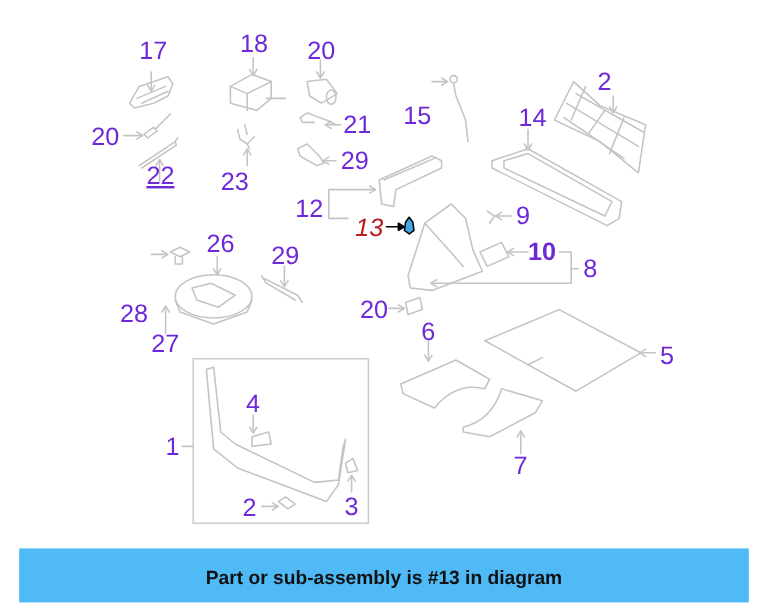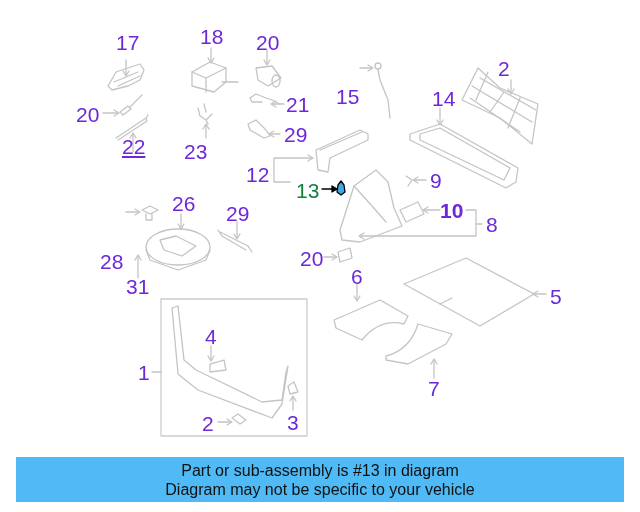--- a/index.html
+++ b/index.html
@@ -1,25 +1,25 @@
 <!DOCTYPE html>
 <html><head>
 <meta charset="utf-8">
 <style>
   html, body { margin:0; padding:0; background:#ffffff; }
   body { width:640px; height:512px; position:relative; overflow:hidden;
          font-family:"Liberation Sans", sans-serif; }
   #diagram { position:absolute; left:0; top:0; width:640px; height:512px; }
   .callout { position:absolute; font-family:"Liberation Sans", sans-serif;
              font-size:21px; color:#6d28d9; line-height:1; white-space:nowrap; }
-  .callout.hl { color:#15803d; }
+  .callout.hl { color:#b91c1c;font-style:italic; }
   #banner { position:absolute; left:16px; top:457px; width:608px; height:45px;
             background:#4fbaf5; text-align:center; color:#111;
             font-family:"Liberation Sans", sans-serif; font-size:16px; line-height:19px;
-            padding-top:4px; box-sizing:border-box; }
+            padding-top:16px; box-sizing:border-box;font-weight:bold; }
   #banner div { white-space:nowrap; }
 </style>
 </head>
 <body>
 
 <svg id="diagram" viewBox="0 0 640 512" xmlns="http://www.w3.org/2000/svg">
   <g fill="none" stroke="#c4c4c4" stroke-width="1.3" stroke-linejoin="round" stroke-linecap="round">
 
     <g>
       <line x1="126" y1="60" x2="126" y2="75"></line>
@@ -205,25 +205,24 @@
 <div class="callout" style="left:432px;top:88px;">14</div>
 <div class="callout" style="left:246px;top:164px;text-align:right;">12</div>
 <div class="callout hl" style="left:296px;top:180px;">13</div>
 <div class="callout" style="left:430px;top:170px;">9</div>
 <div class="callout" style="left:440px;top:200px;font-weight:bold;">10</div>
 <div class="callout" style="left:486px;top:214px;">8</div>
 <div class="callout" style="left:300px;top:248px;">20</div>
 <div class="callout" style="left:100px;top:203px;margin-top:48px;">28</div>
 <div class="callout" style="left:172px;top:193px;">26</div>
 <div class="callout" style="left:226px;top:203px;">29</div>
-<div class="callout" style="left:126px;top:276px;">31</div>
+<div class="callout" style="left:126px;top:276px;">27</div>
 <div class="callout" style="left:351px;top:266px;">6</div>
 <div class="callout" style="left:550px;top:286px;">5</div>
 <div class="callout" style="left:428px;top:378px;">7</div>
 <div class="callout" style="left:205px;top:326px;">4</div>
 <div class="callout" style="left:138px;top:362px;">1</div>
 <div class="callout" style="left:287px;top:412px;">3</div>
 <div class="callout" style="left:202px;top:413px;">2</div>
 
 <div id="banner">
   <div>Part or sub-assembly is #13 in diagram</div>
-  <div>Diagram may not be specific to your vehicle</div>
 </div>
 
 </body></html>

